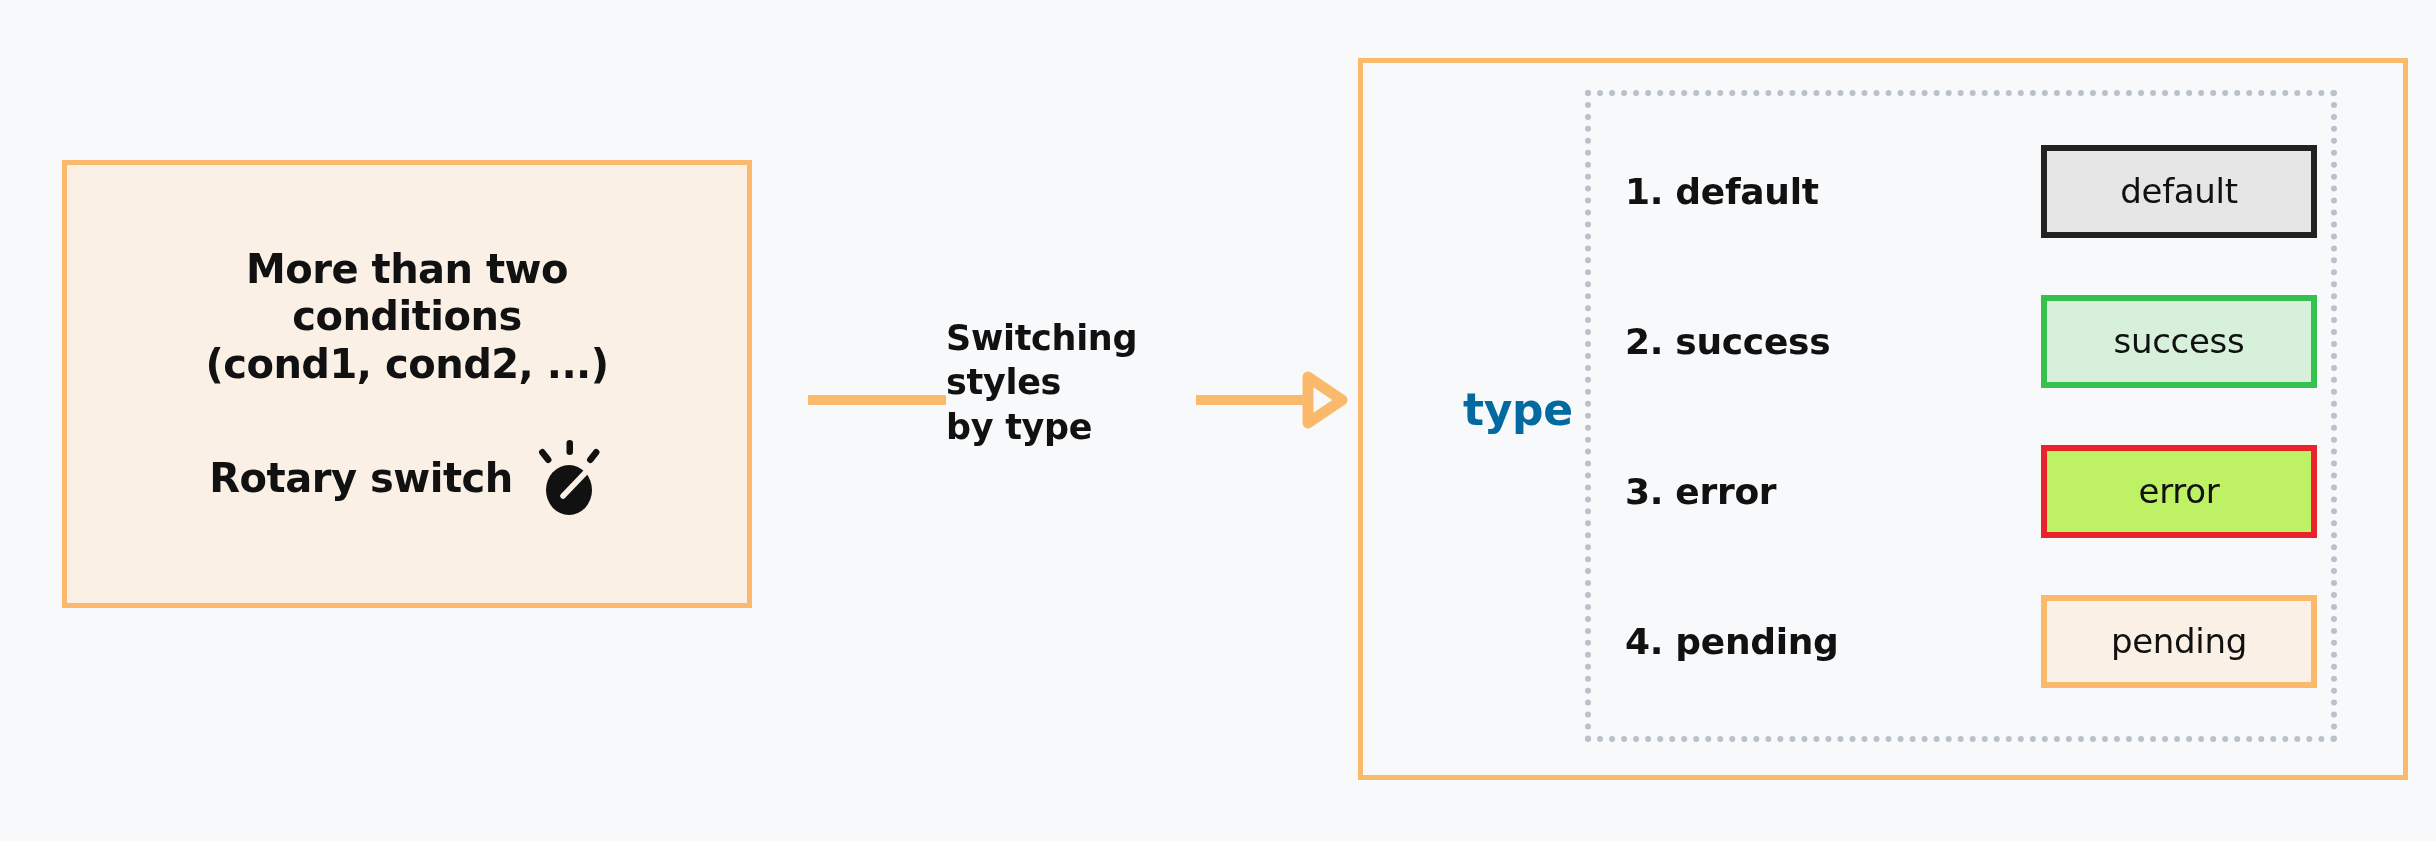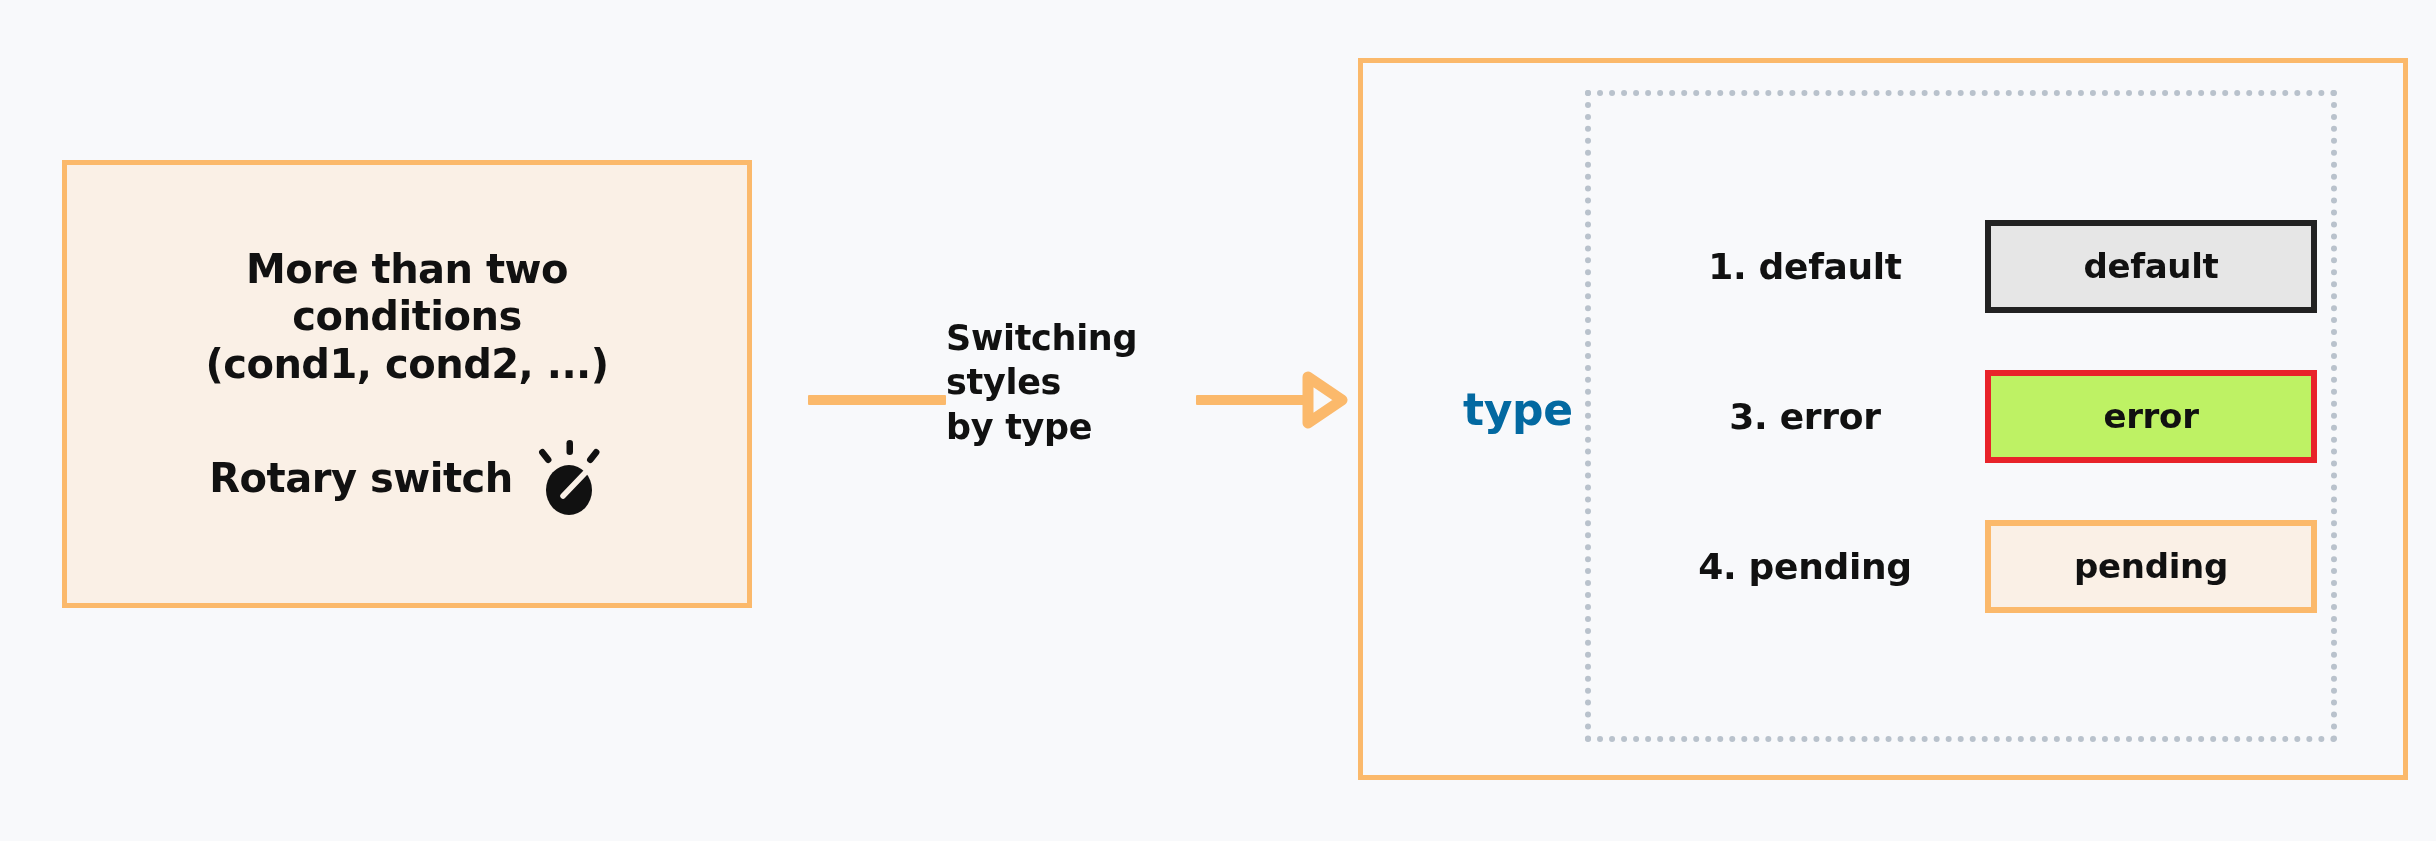--- a/index.html
+++ b/index.html
@@ -125,40 +125,39 @@
     display: flex;
     flex-direction: column;
     justify-content: center;
     padding: 0 14px 0 0;
   }
   .type-row {
     display: flex;
     align-items: center;
     justify-content: flex-end;
     height: 150px;
-    text-align: center;
   }
   .type-row .row-label {
     flex: 1 1 auto;
     font-size: 36px;
     font-weight: 700;
     color: #111111;
     letter-spacing: -0.3px;
     padding-left: 34px;
   }
   .badge {
     flex: 0 0 auto;
-    width: 332px;
+    width: 276px;
     height: 93px;
     box-sizing: border-box;
     display: flex;
     align-items: center;
     justify-content: center;
     font-size: 34px;
-    font-weight: 700;
+    font-weight: 400;
     color: #111111;
     letter-spacing: -0.3px;
   }
   .badge-default { background: #e6e6e6; border: 6px solid #222222; }
   .badge-success { background: #d7f0dc; border: 6px solid #36c14e; }
   .badge-error   { background: #bef264; border: 6px solid #e8232a; }
   .badge-pending { background: #faf0e6; border: 6px solid #fbb96b; }
 </style>
 </head>
 <body>
@@ -200,20 +199,24 @@
   <div id="right-panel">
     <div id="type-label">type</div>
 
     <div id="dotted-box">
 
       <div class="type-row">
         <span class="row-label">1. default</span>
         <span class="badge badge-default">default</span>
       </div>
 
+      <div class="type-row">
+        <span class="row-label">2. success</span>
+        <span class="badge badge-success">success</span>
+      </div>
 
       <div class="type-row">
         <span class="row-label">3. error</span>
         <span class="badge badge-error">error</span>
       </div>
 
       <div class="type-row">
         <span class="row-label">4. pending</span>
         <span class="badge badge-pending">pending</span>
       </div>

